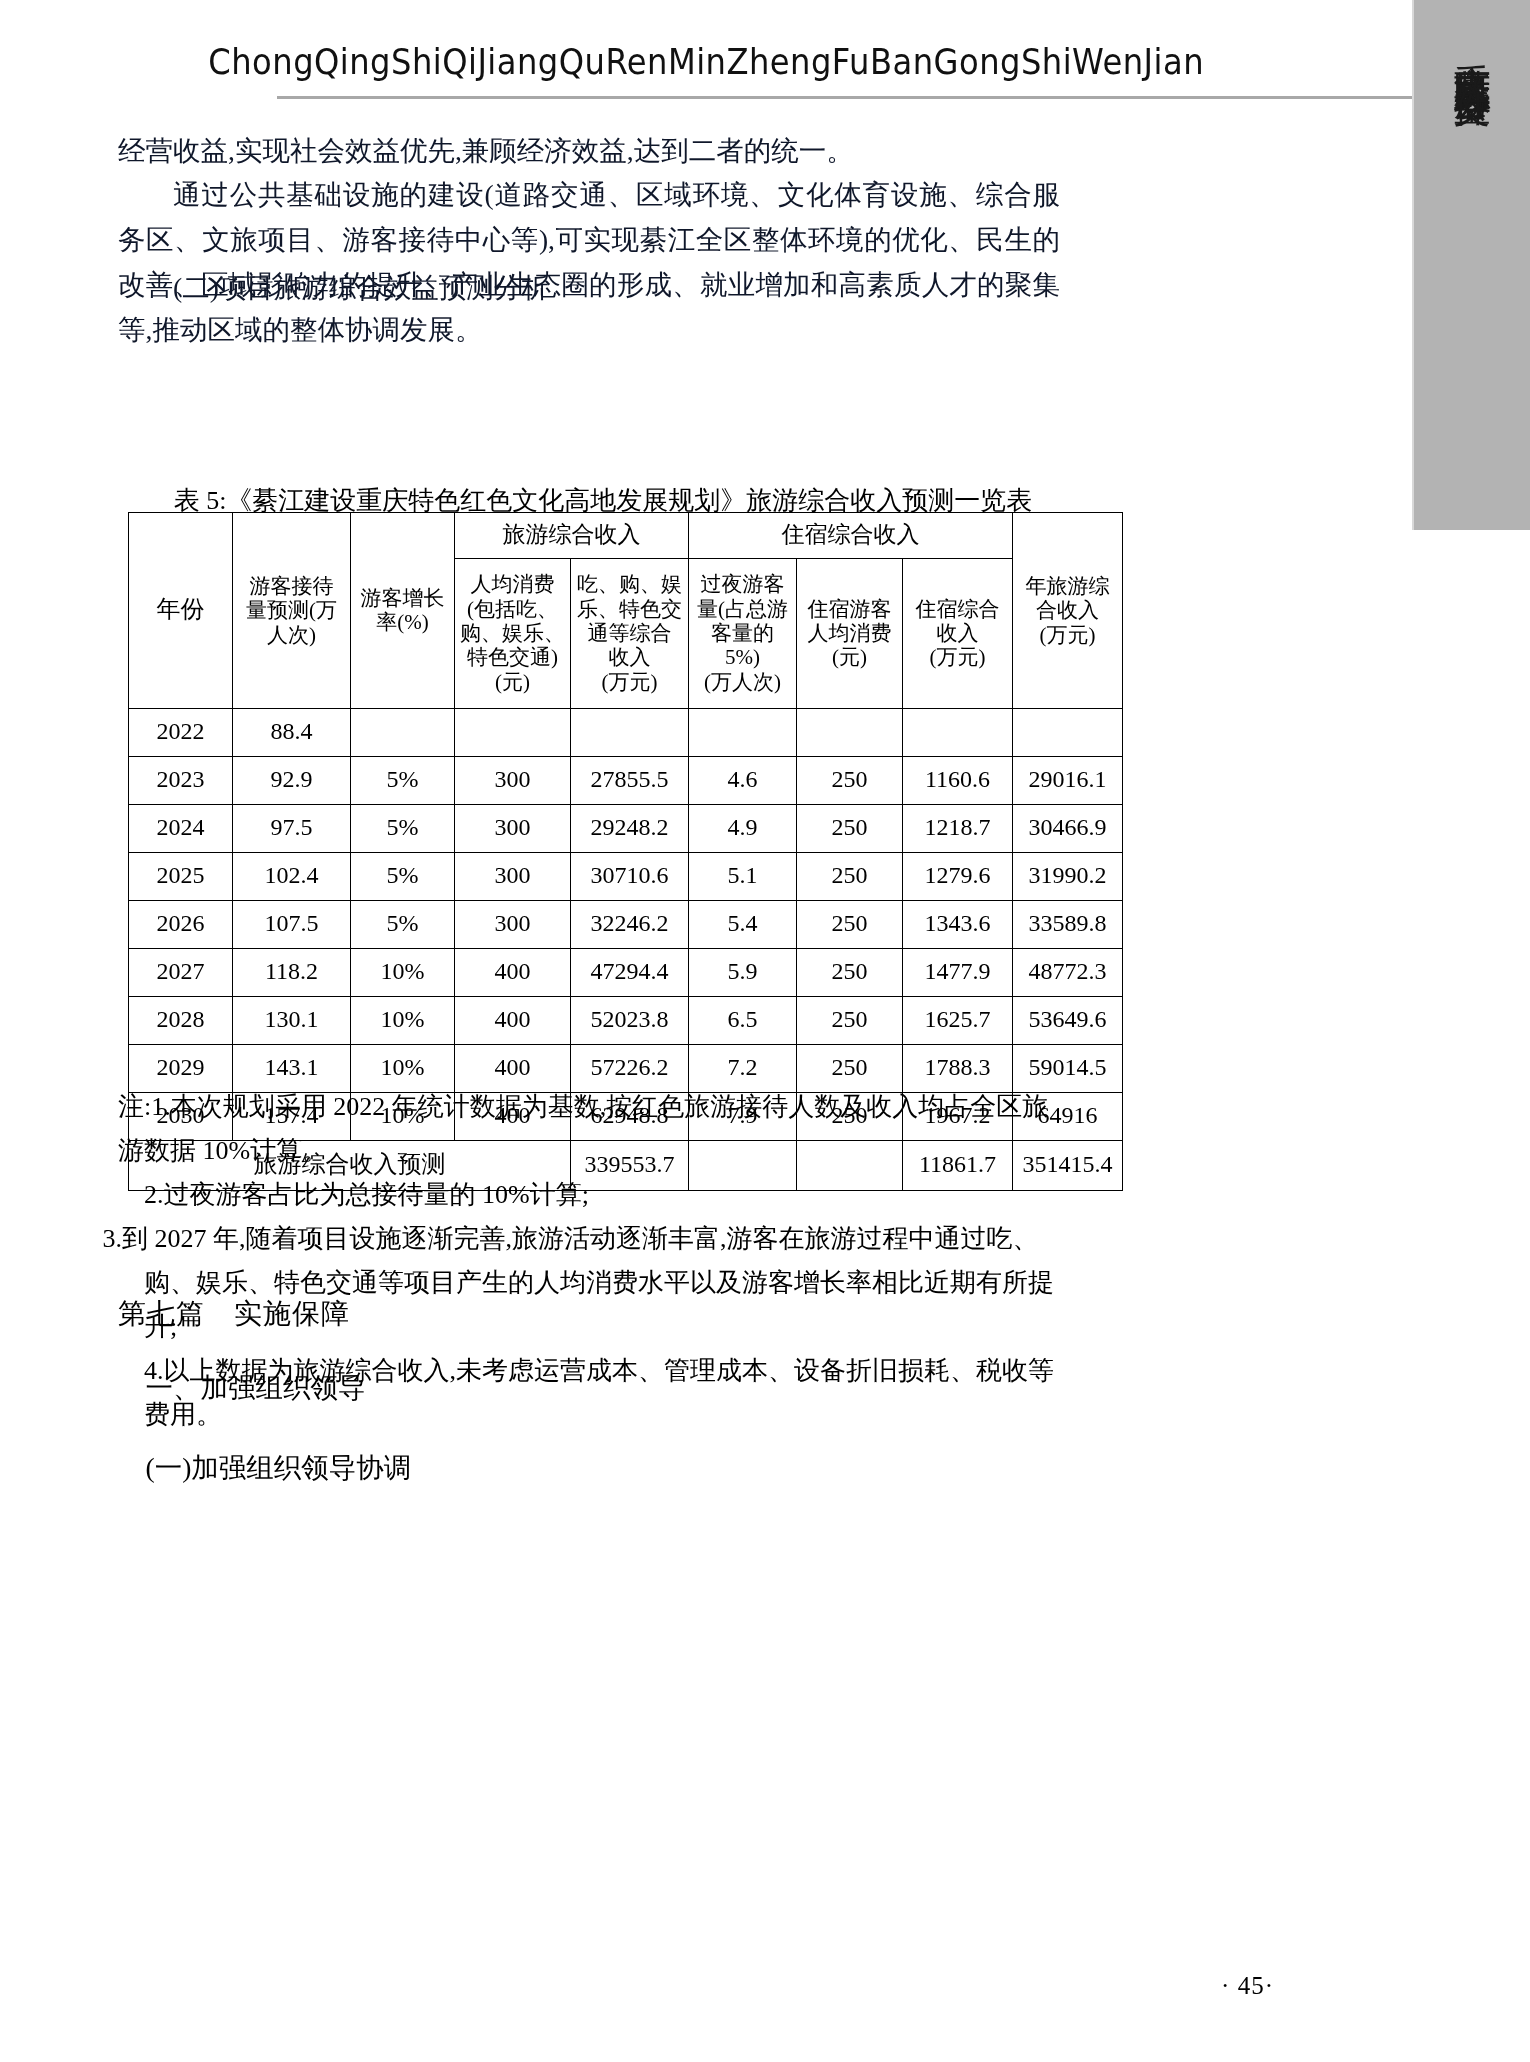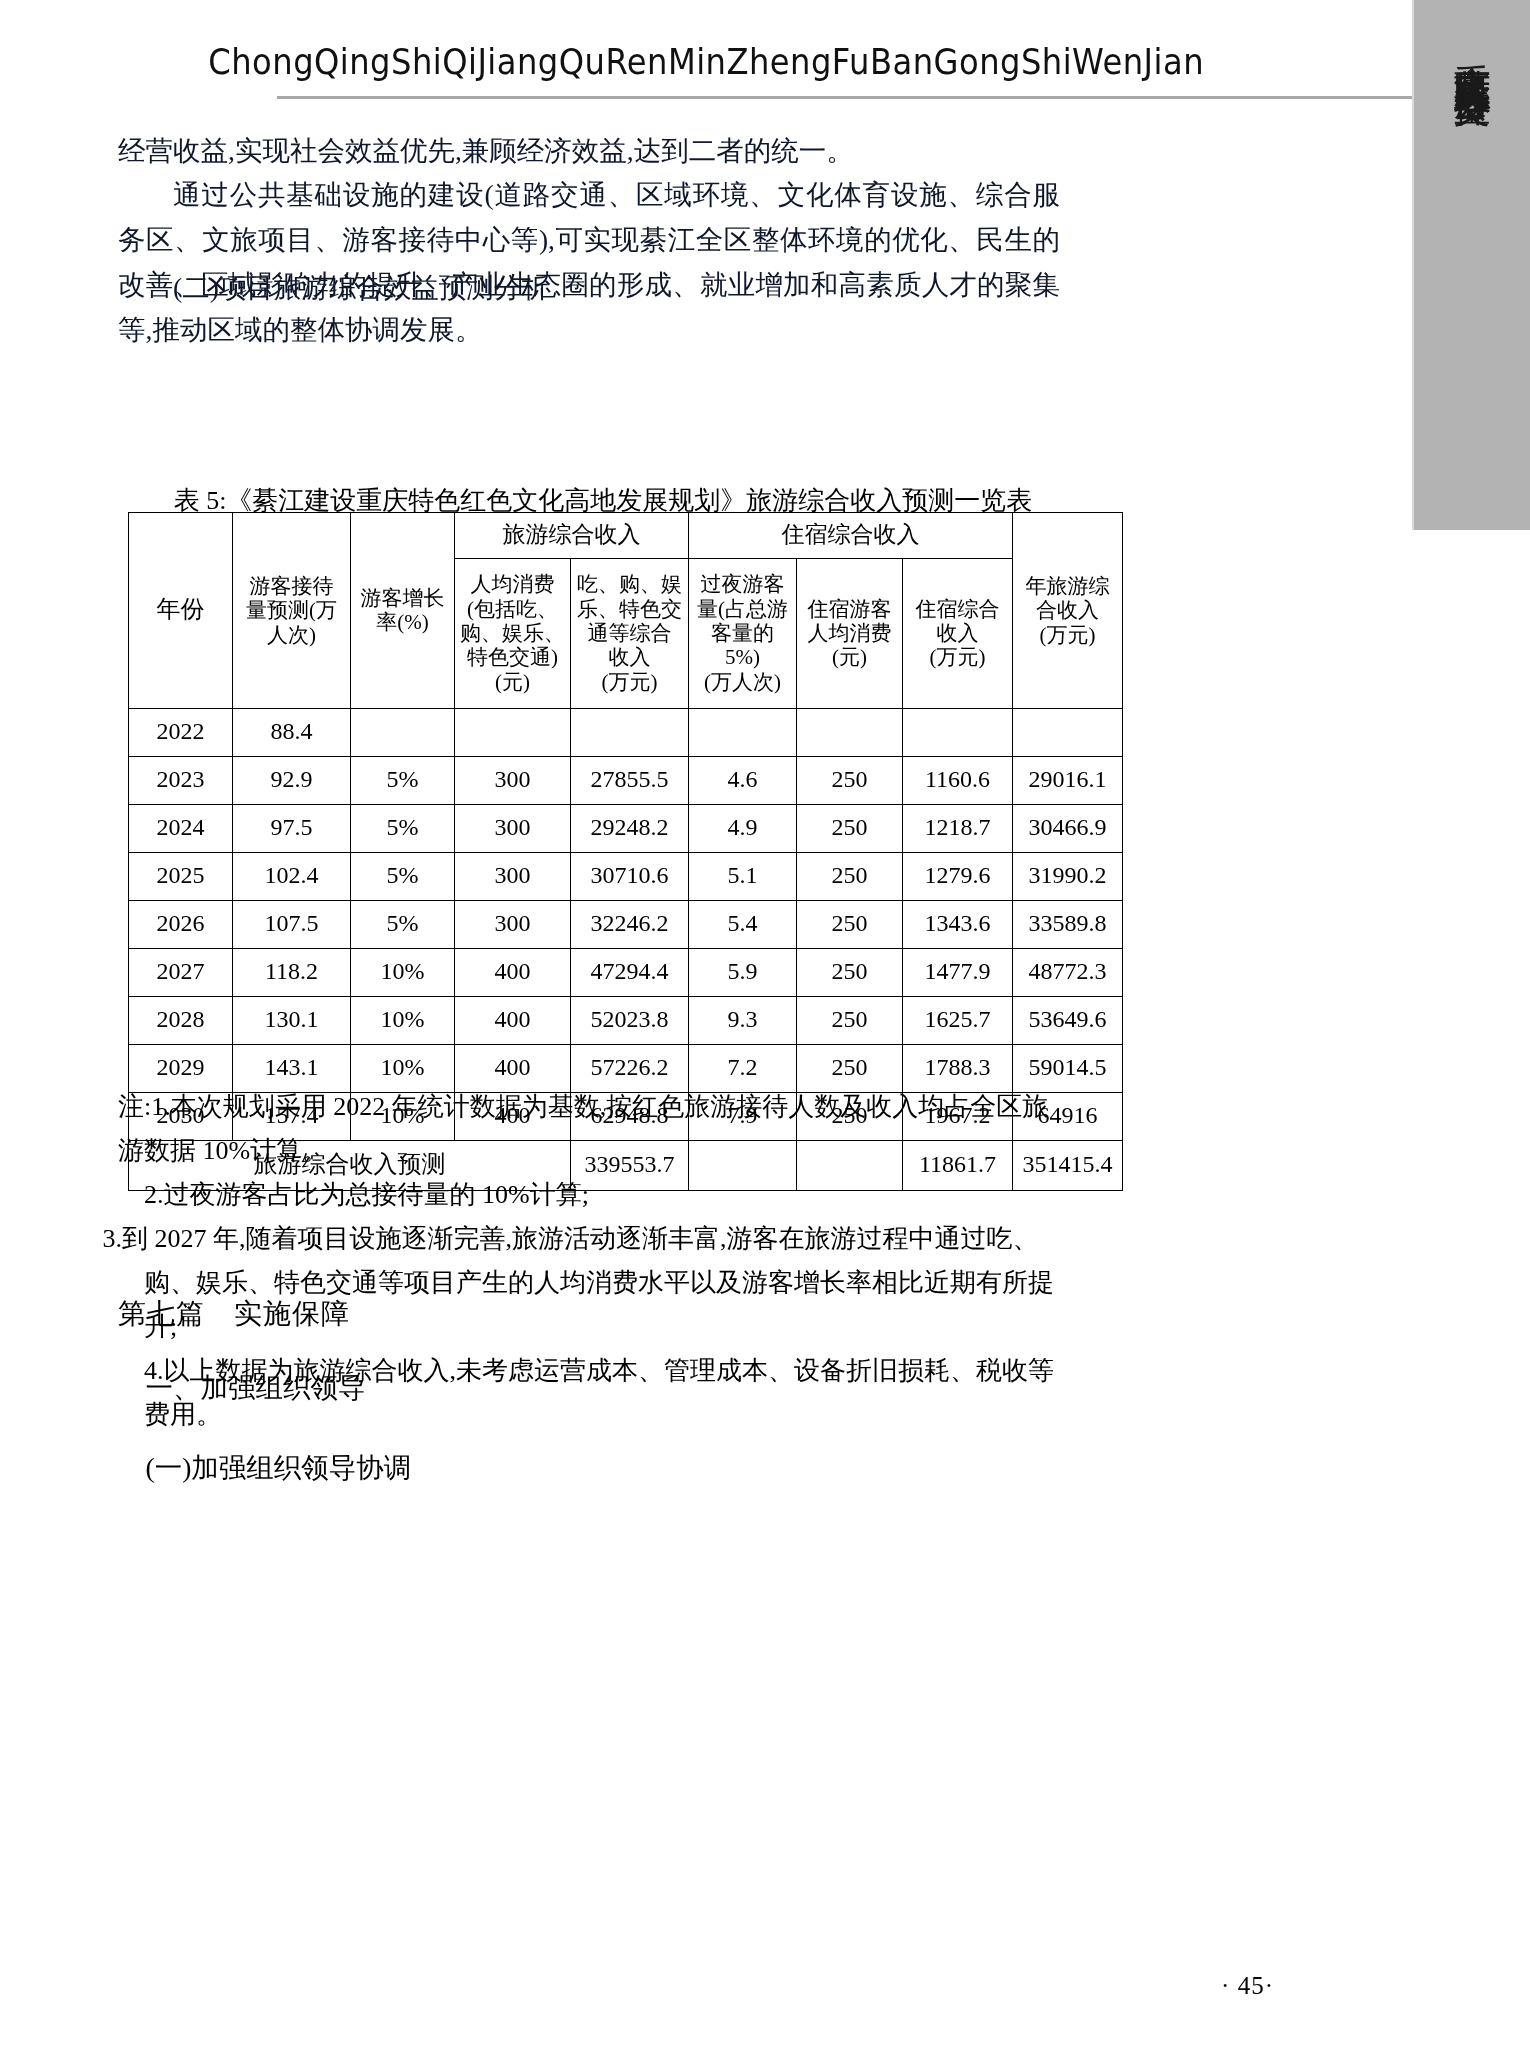--- a/index.html
+++ b/index.html
@@ -358,21 +358,21 @@
           <td>250</td>
           <td>1477.9</td>
           <td>48772.3</td>
         </tr>
         <tr>
           <td>2028</td>
           <td>130.1</td>
           <td>10%</td>
           <td>400</td>
           <td>52023.8</td>
-          <td>9.3</td>
+          <td>6.5</td>
           <td>250</td>
           <td>1625.7</td>
           <td>53649.6</td>
         </tr>
         <tr>
           <td>2029</td>
           <td>143.1</td>
           <td>10%</td>
           <td>400</td>
           <td>57226.2</td>

